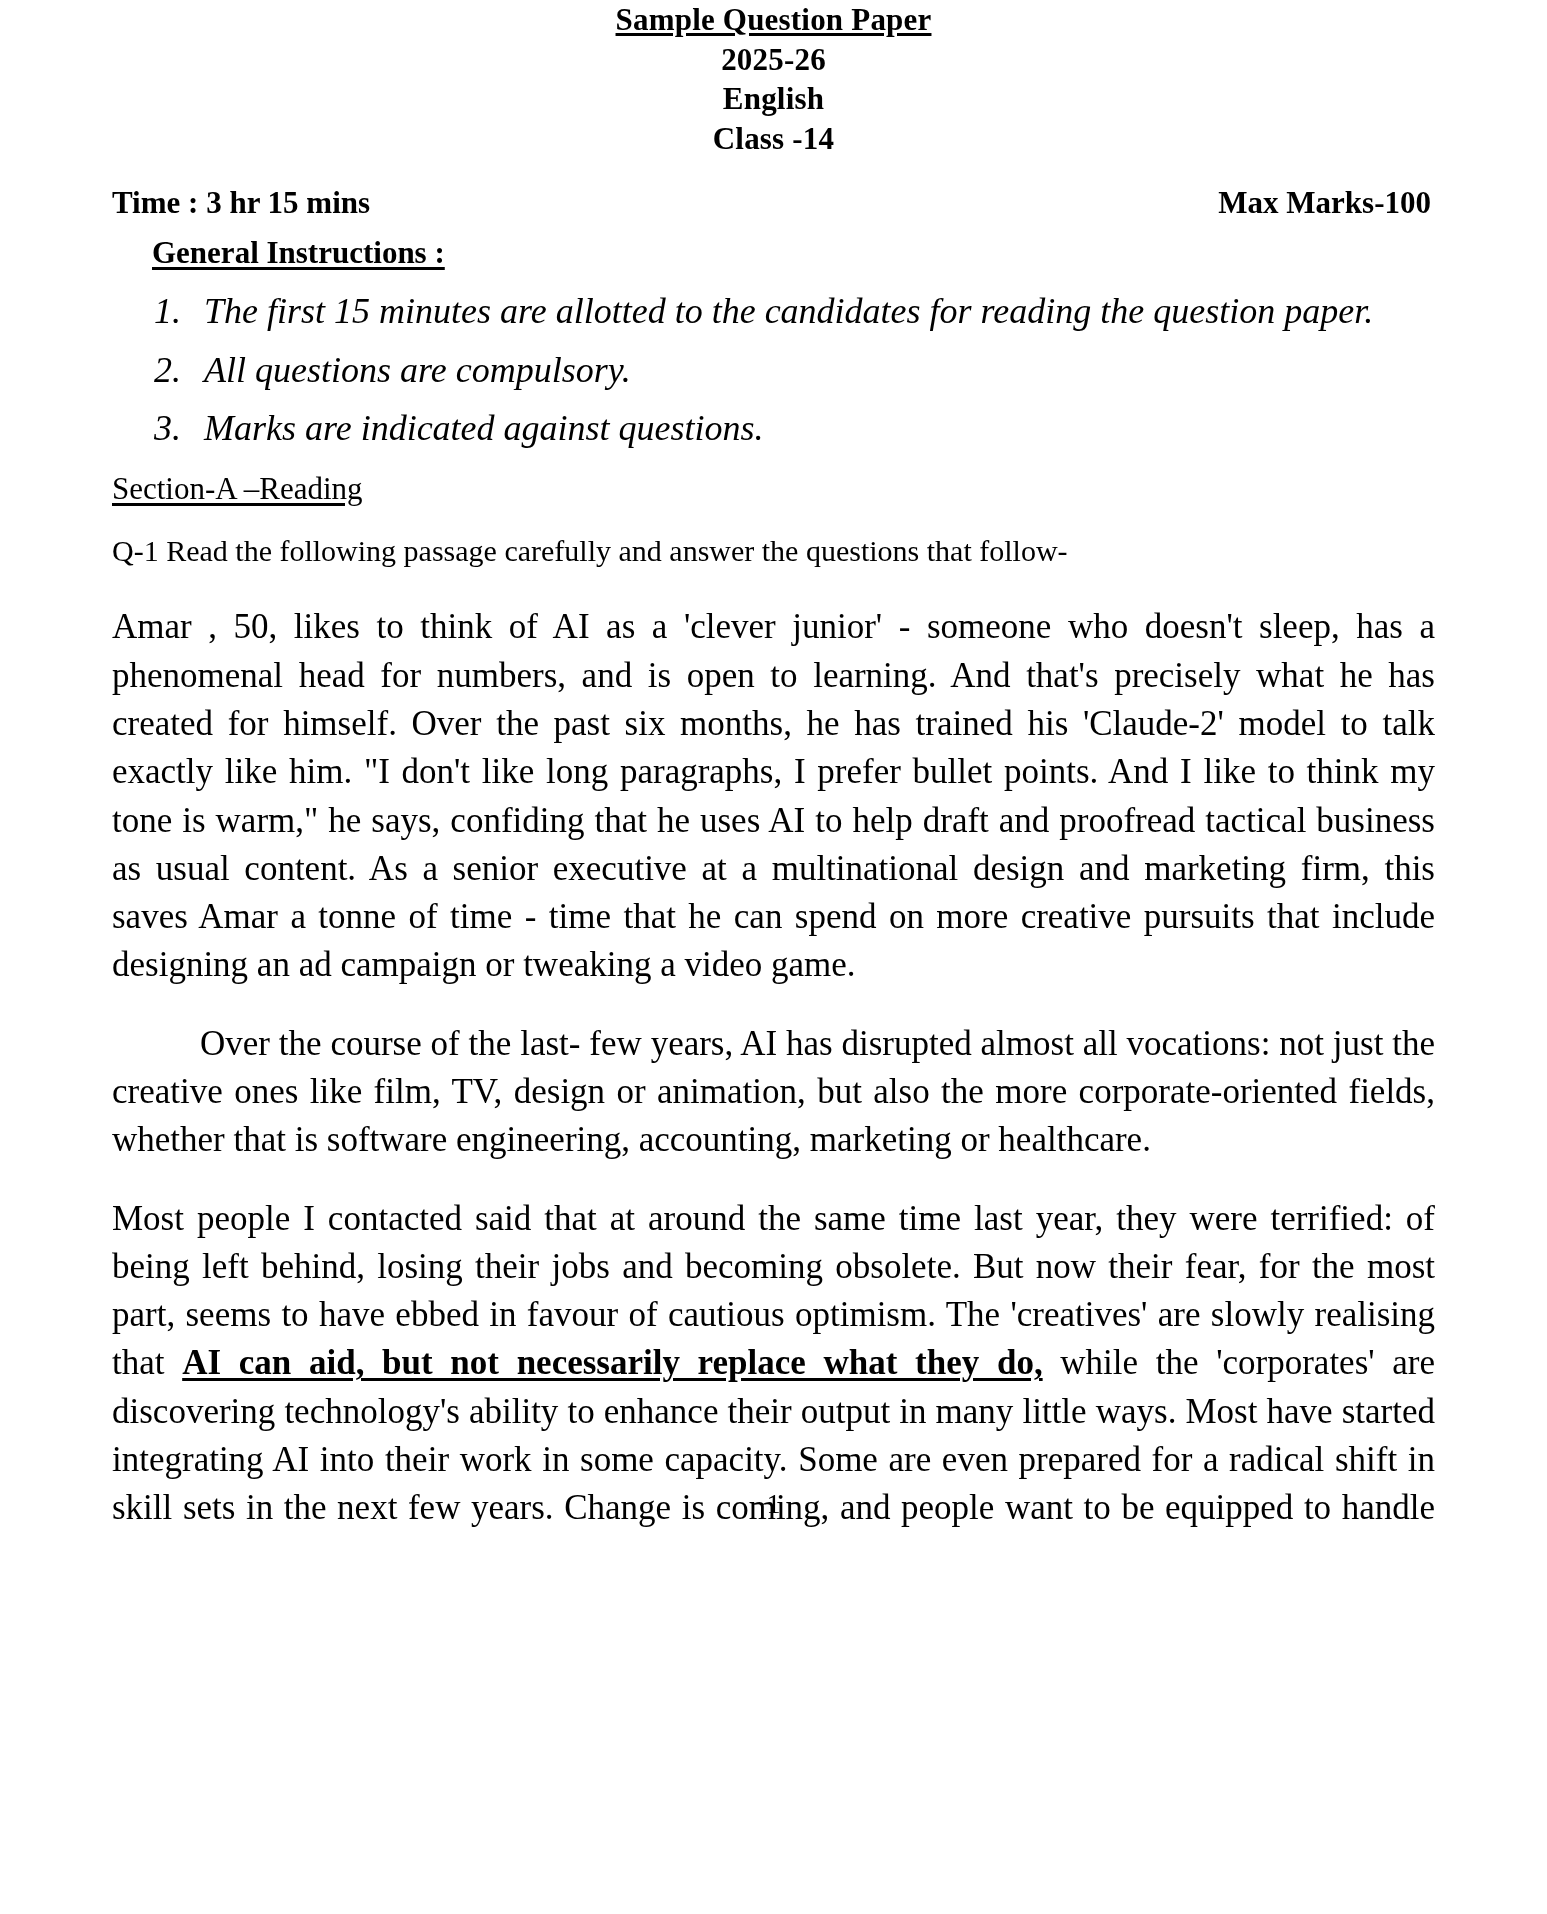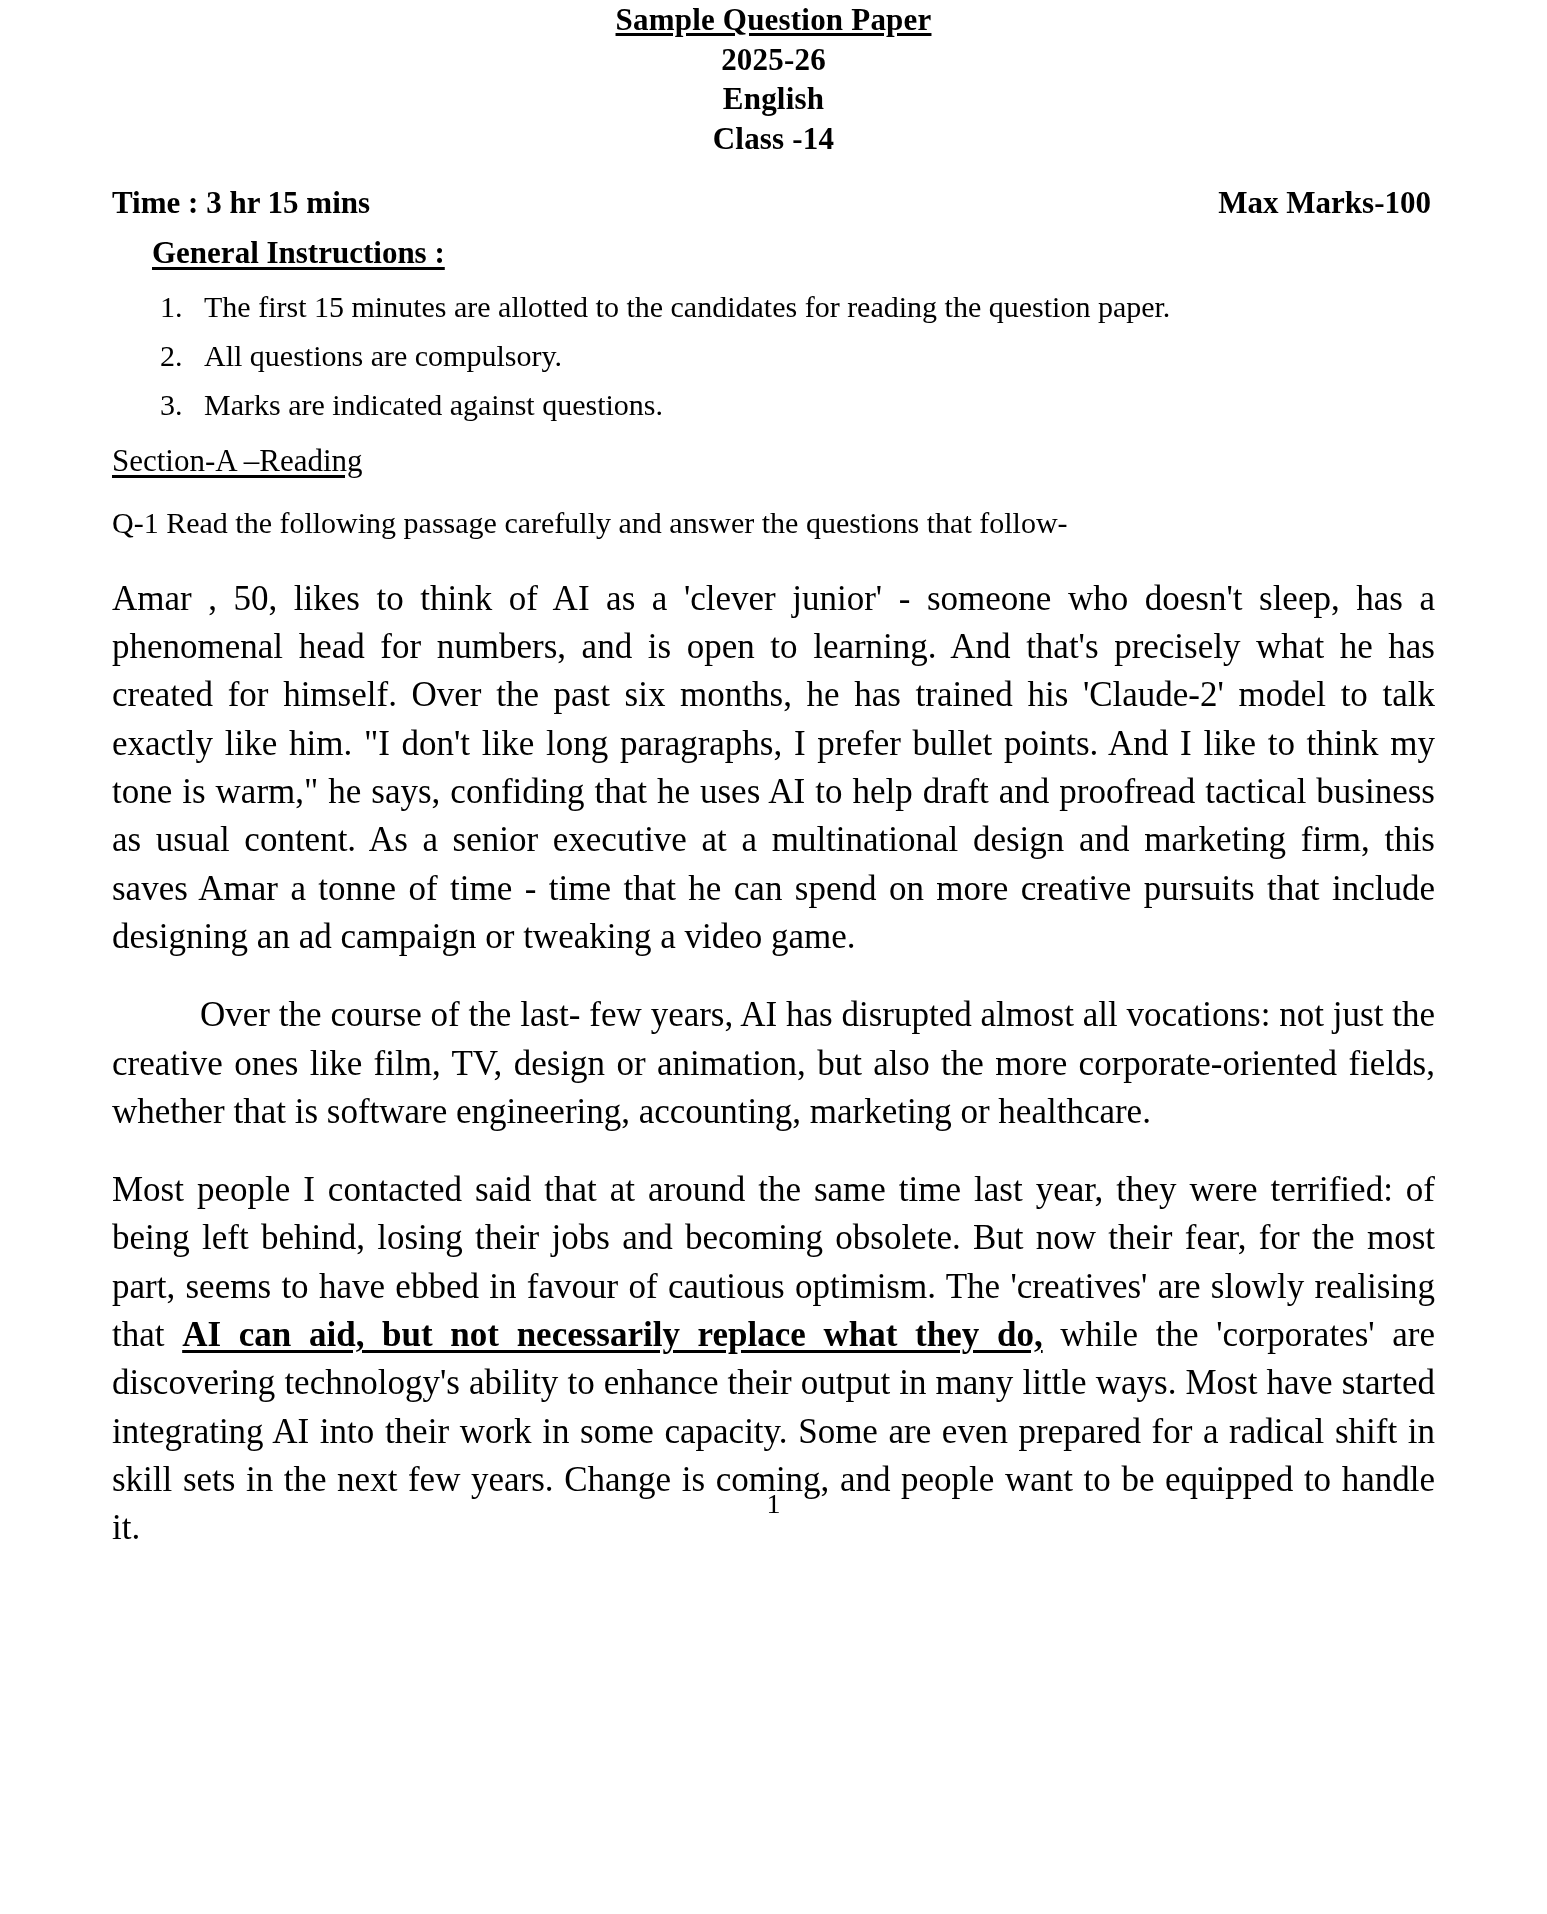--- a/index.html
+++ b/index.html
@@ -58,22 +58,23 @@
     margin-left: 40px;
   }
   .gi-heading span {
     text-decoration: underline;
     text-underline-offset: 4px;
     text-decoration-thickness: 3px;
   }
   ol.instructions {
     margin: 12px 0 0 0;
     padding-left: 78px;
-    font-size: 30px;
+    font-size: 36px;
     line-height: 1.58;
+    font-style: italic;
   }
   ol.instructions li {
     margin-bottom: 2px;
     padding-left: 14px;
     text-align: justify;
     text-align-last: left;
   }
   ol.instructions li.justify-full { text-align: justify; }
 
   

